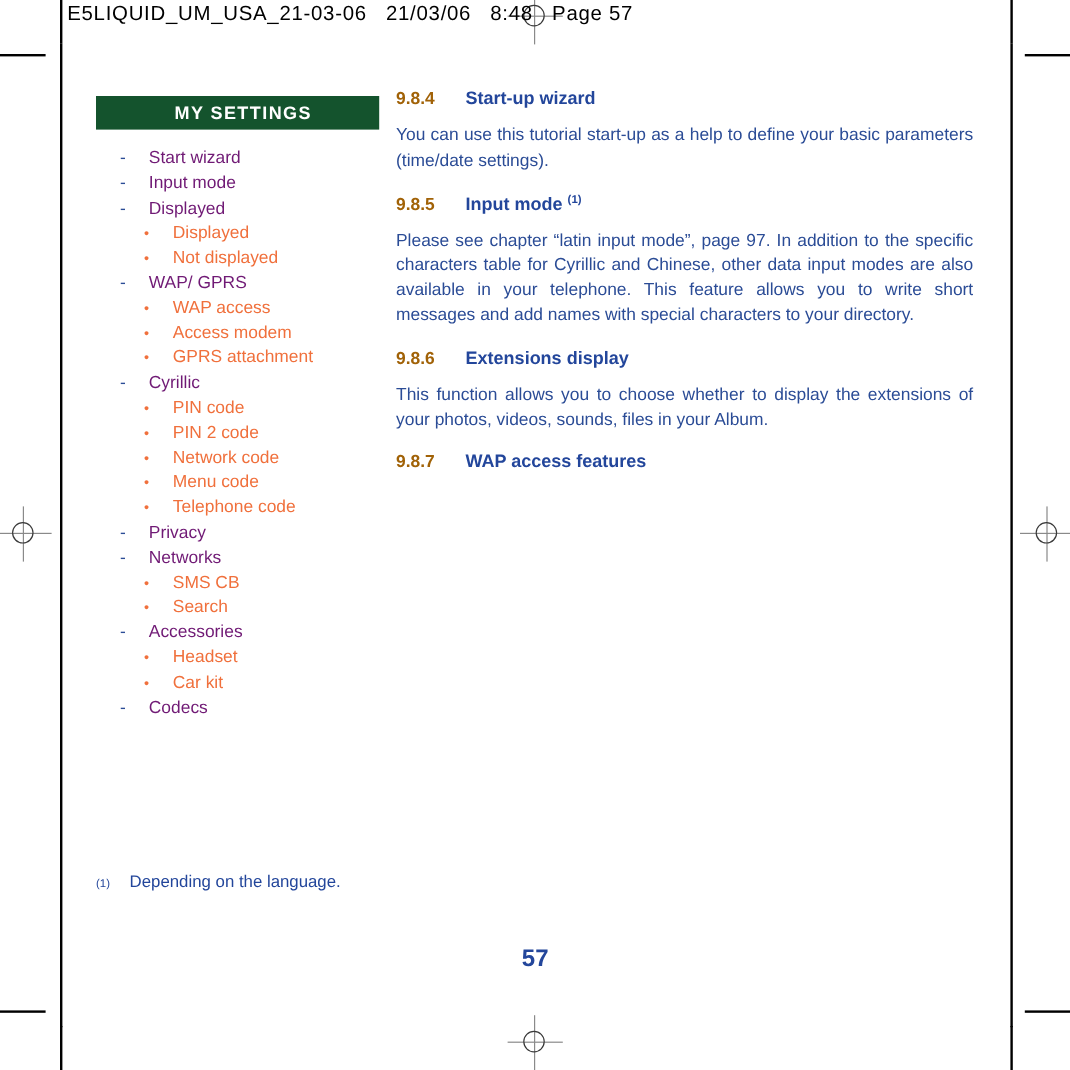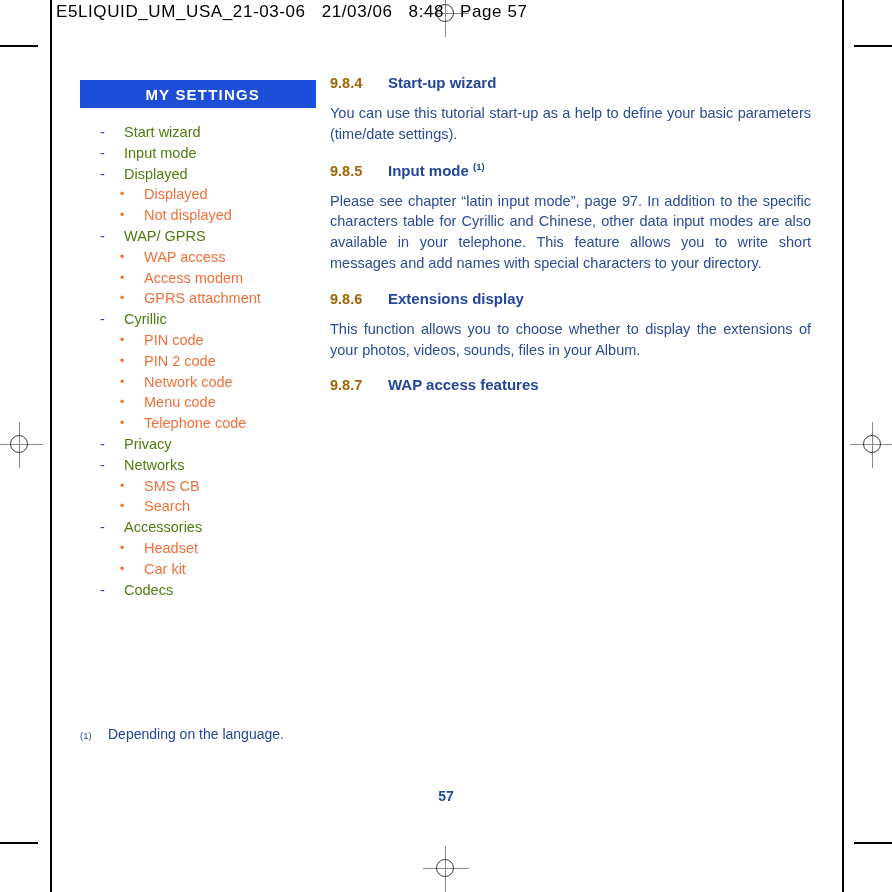--- a/index.html
+++ b/index.html
@@ -60,21 +60,21 @@
   .page { position: absolute; inset: 0; }
 
   
   .sidebar {
     position: absolute;
     left: 80px;
     top: 80px;
     width: 236px;
   }
   .sidebar-title-bar {
-    background: #1d4ed8;
+    background: #14532d;
     height: 28px;
     display: flex;
     align-items: center;
     justify-content: flex-end;
     padding-right: 56px;
     box-sizing: border-box;
   }
   .sidebar-title {
     color: #ffffff;
     font-size: 15px;
@@ -93,21 +93,21 @@
     color: #2B4C96;
   }
   .nav-item .bullet {
     width: 20px;
     flex: 0 0 20px;
     text-align: left;
     padding-left: 20px;
     box-sizing: content-box;
   }
   .nav-item.level1 .bullet { color: #2B4C96; }
-  .nav-item.level1 .label { color: #4d7c0f; }
+  .nav-item.level1 .label { color: #701a75; }
   .nav-item.level2 {
     color: #F0703C;
   }
   .nav-item.level2 .bullet {
     padding-left: 40px;
     font-size: 12px;
     line-height: 20.8px;
   }
   .nav-item.level2 .bullet,
   .nav-item.level2 .label { color: #F0703C; }
@@ -170,21 +170,21 @@
   .footnote .fn-text { font-size: 14px; }
 
   
   .page-number {
     position: absolute;
     left: 0;
     right: 0;
     top: 788px;
     text-align: center;
     color: #23469B;
-    font-size: 14px;
+    font-size: 20px;
     font-weight: bold;
   }
 </style>
 </head>
 <body>
 
 <div class="marks">
 
   <div class="mark-line" style="left:0px; top:45px; width:38px; height:2px;"></div>
   <div class="mark-line" style="left:50px; top:0px; width:2px; height:36px;"></div>

